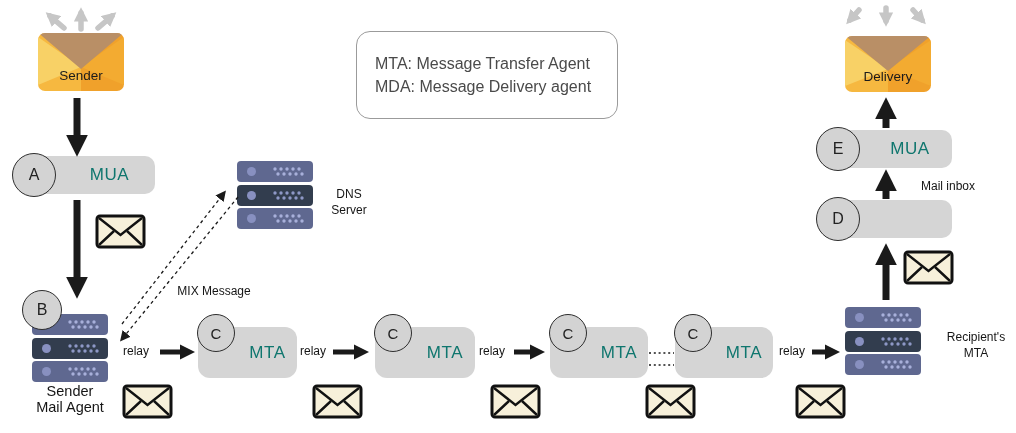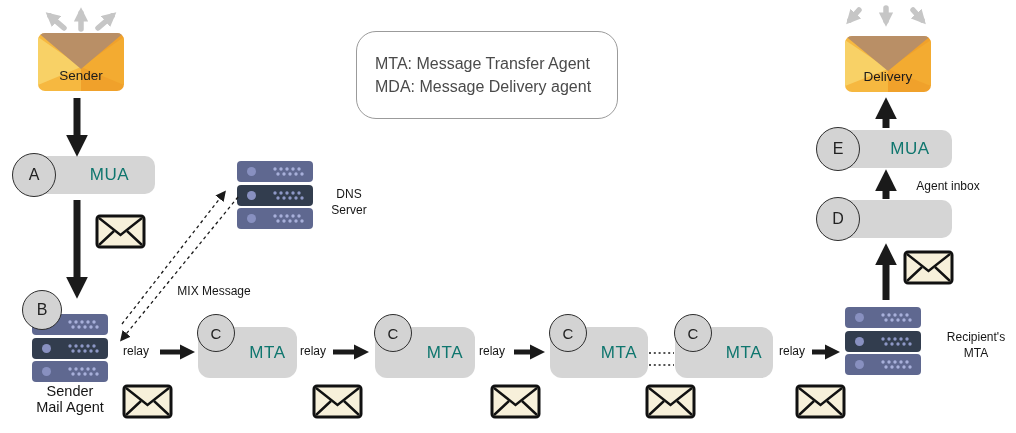--- a/index.html
+++ b/index.html
@@ -41,21 +41,21 @@
 
   
   .lbl{position:absolute;font-size:12px;line-height:16px;color:#151515;text-align:center;}
   .lbl .ln{display:block;}
   .lbl.small{font-size:14.5px;}
   .lbl.semibold{font-weight:500;}
 
   
   .legend{
     position:absolute;left:356px;top:31px;width:262px;height:88px;box-sizing:border-box;
-    background:#ffffff;border:1.5px solid #9b9b9b;border-radius:20px;
+    background:#ffffff;border:1.5px solid #9b9b9b;border-radius:14px;
     display:flex;flex-direction:column;justify-content:center;padding-left:18px;
   }
   .legend .lline{font-size:16px;line-height:23px;color:#4a4a4a;}
 
   
   .endpoint{position:absolute;width:86px;}
   .endpoint .elabel{
     position:absolute;left:0;right:0;bottom:8px;text-align:center;
     font-size:13.5px;font-weight:500;color:#1b1b1b;
   }
@@ -312,21 +312,21 @@
     <span class="ln">MTA</span>
   </div>
 
   <div class="agent" style="left:834px;top:200px;width:118px;">
     <span class="badge">D</span>
   </div>
   <div class="agent" style="left:834px;top:130px;width:118px;">
     <span class="badge">E</span>
     <span class="alabel">MUA</span>
   </div>
-  <div class="lbl" style="left:903px;top:178px;width:90px;">Agent inbox</div>
+  <div class="lbl" style="left:903px;top:178px;width:90px;">Mail inbox</div>
 
   <svg class="msg" style="left:95px;top:214px;" width="51" height="35" viewBox="0 0 51 35">
     <rect x="2" y="2" width="47" height="31" rx="3" fill="#f7f0da" stroke="#111" stroke-width="3"></rect>
     <path d="M4,4 L25.5,21 L47,4" fill="none" stroke="#111" stroke-width="2.4"></path>
     <path d="M4,31 L19,17 M47,31 L32,17" fill="none" stroke="#111" stroke-width="2.4"></path>
   </svg>
   <svg class="msg" style="left:122px;top:384px;" width="51" height="35" viewBox="0 0 51 35">
     <rect x="2" y="2" width="47" height="31" rx="3" fill="#f7f0da" stroke="#111" stroke-width="3"></rect>
     <path d="M4,4 L25.5,21 L47,4" fill="none" stroke="#111" stroke-width="2.4"></path>
     <path d="M4,31 L19,17 M47,31 L32,17" fill="none" stroke="#111" stroke-width="2.4"></path>

